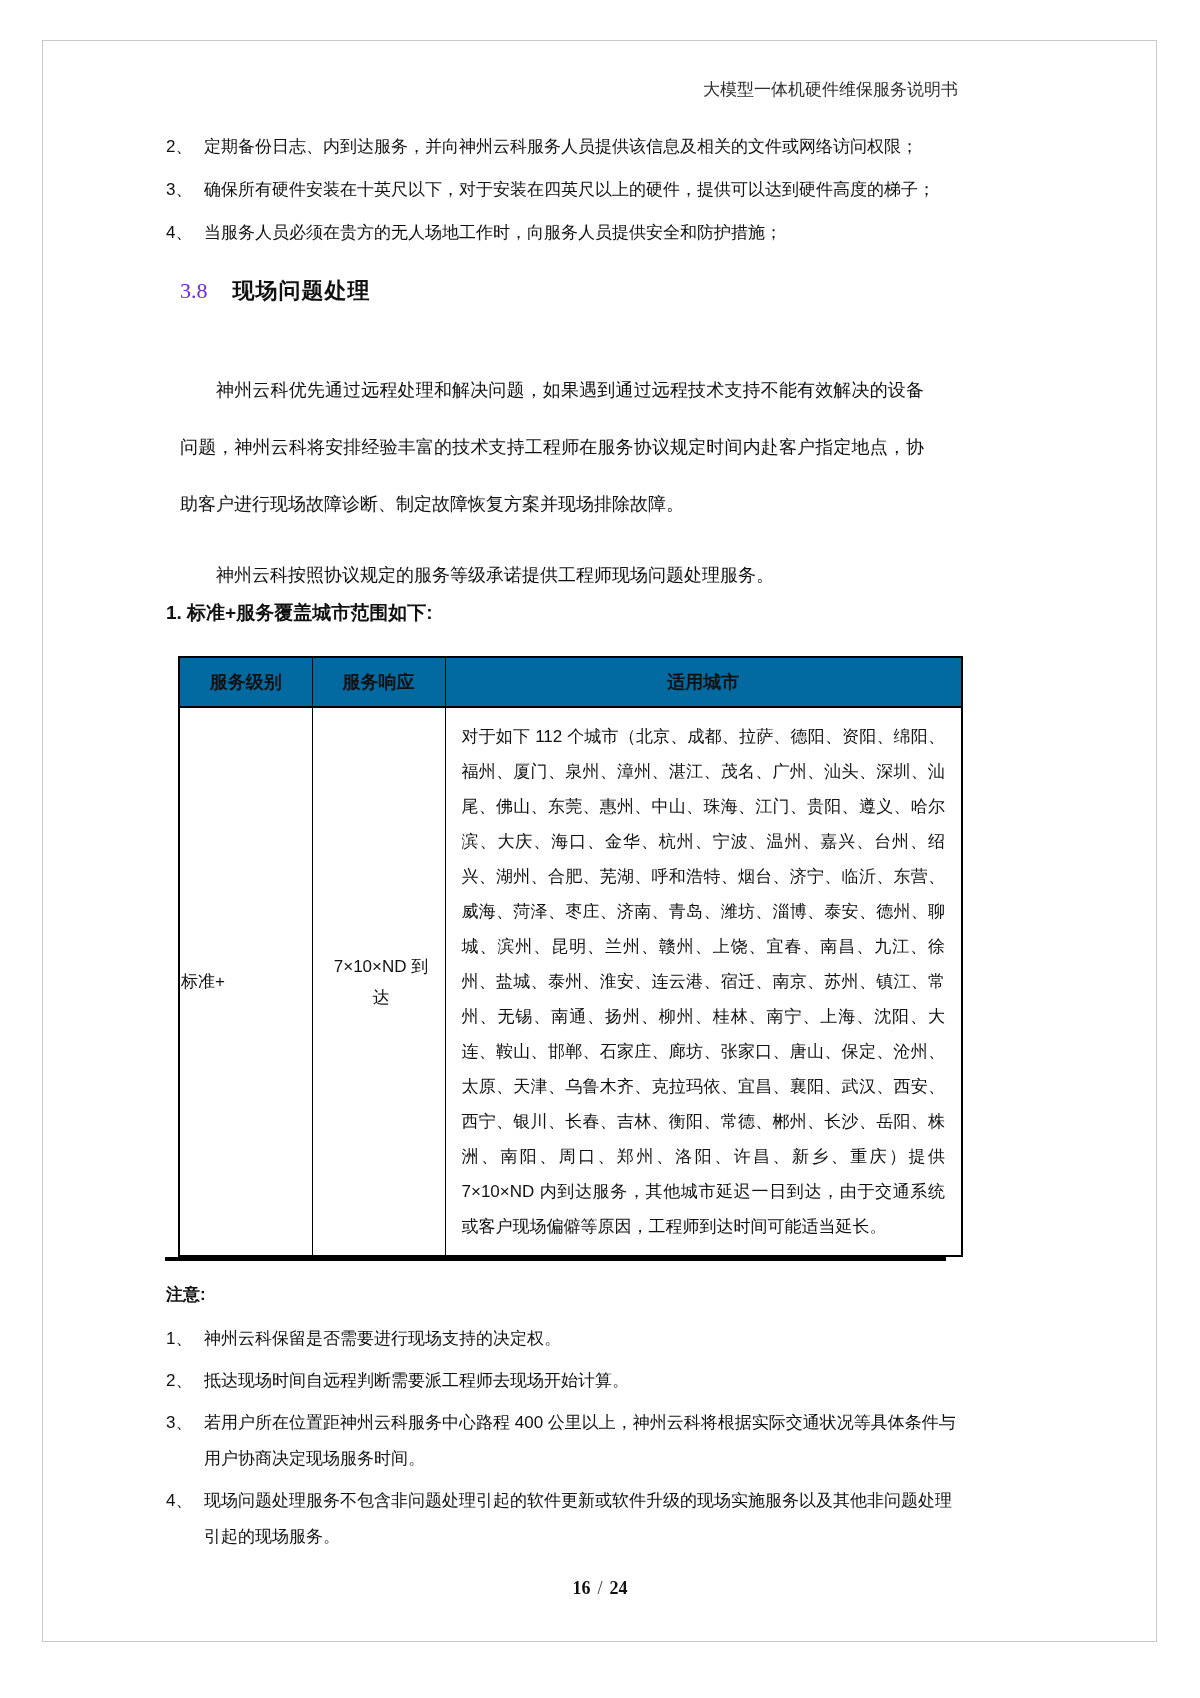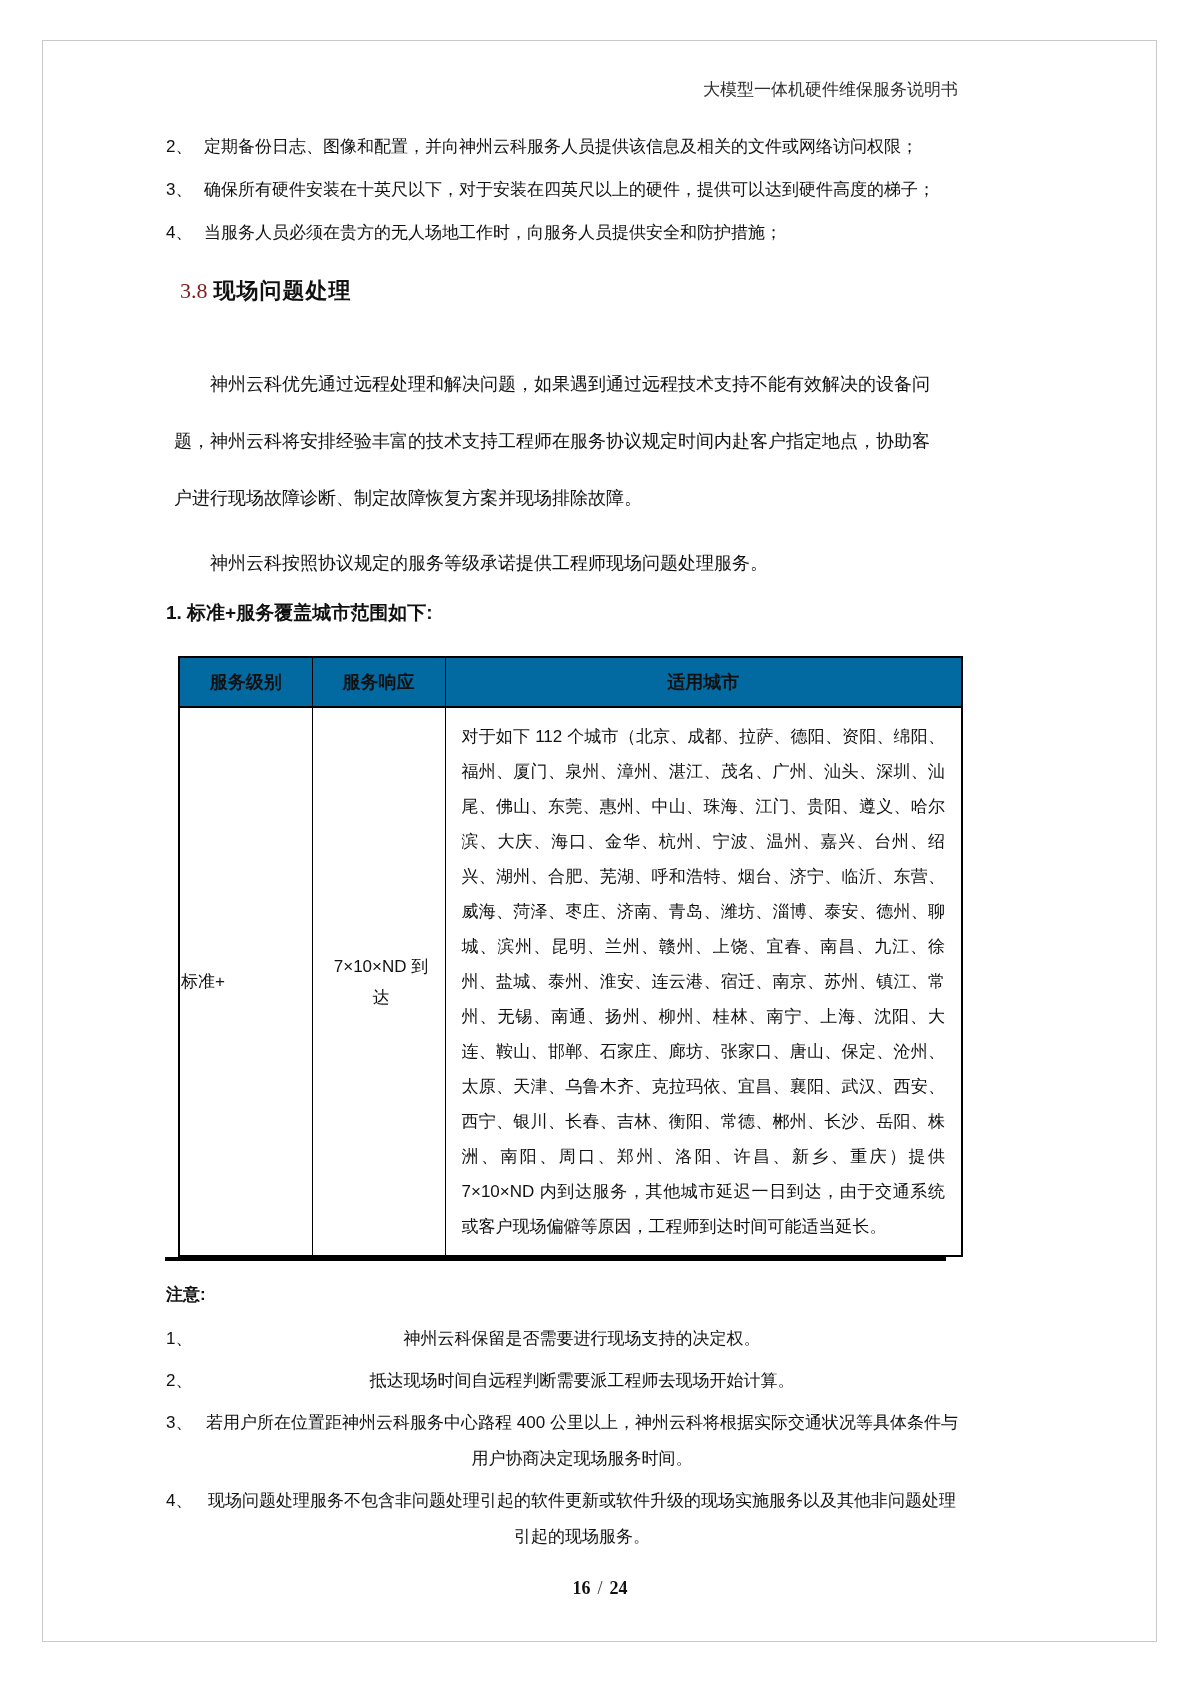--- a/index.html
+++ b/index.html
@@ -7,58 +7,58 @@
         font-family:"Liberation Sans",sans-serif;color:#111;overflow:hidden;}
   .page-border{position:absolute;left:42px;top:40px;width:1113px;height:1600px;
         border:1px solid #c9c9c9;pointer-events:none;}
   .header-title{position:absolute;top:78px;right:242px;font-size:17px;
         font-family:"Liberation Serif",serif;color:#2f2f2f;}
   .intro-list{position:absolute;top:132px;left:166px;width:778px;}
   .doc-li{display:flex;margin-bottom:13px;font-size:17px;line-height:30px;}
   .doc-li .num{flex:0 0 38px;}
   .doc-li .txt{flex:1;}
   .section-heading{position:absolute;top:276px;left:180px;white-space:nowrap;}
-  .sec-num{font-family:"Liberation Serif",serif;font-size:22px;color:#7f1d1d;margin-right:6px;}
+  .sec-num{font-family:"Liberation Serif",serif;font-size:22px;color:#6d28d9;margin-right:25px;}
   .sec-title{font-size:22px;font-weight:bold;letter-spacing:1px;}
   .paragraphs{position:absolute;top:348px;left:166px;width:772px;font-size:18px;
         line-height:57px;text-align:justify;}
-  .paragraphs p{margin:8px;text-indent:2em;}
+  .paragraphs p{margin:14px;text-indent:2em;}
   .subheading{position:absolute;top:600px;left:166px;font-size:19px;font-weight:bold;}
   .svc-table{position:absolute;top:656px;left:178px;width:783px;
         border-collapse:collapse;border:2px solid #000;table-layout:fixed;}
   .svc-table th{border:1px solid #000;border-bottom:2px solid #000;background:#0369a1;
         font-size:18px;font-weight:bold;height:46px;text-align:center;}
   .svc-table td{border:1px solid #000;font-size:17px;vertical-align:middle;}
   .svc-table td.level{text-align:left;}
   .svc-table td.response{text-align:center;padding-left:6px;}
   .svc-table td.response .resp-inner{width:96px;margin:0 auto;line-height:31px;}
   .svc-table td.cities{padding:11px 16px;line-height:35px;text-align:justify;vertical-align:top;}
   .rule{position:absolute;top:1257px;left:165px;width:781px;height:4px;background:#000;}
   .notes{position:absolute;top:1283px;left:166px;width:794px;}
   .notes-label{font-size:17px;font-weight:bold;margin-bottom:14px;line-height:24px;}
   .note-li{display:flex;font-size:17px;line-height:36px;margin-bottom:6px;}
   .note-li .num{flex:0 0 38px;}
-  .note-li .txt{flex:1;text-align:center;}
+  .note-li .txt{flex:1;}
   .footer{position:absolute;top:1578px;left:0;width:100%;text-align:center;
         font-family:"Liberation Serif",serif;font-size:18px;color:#111;}
   .footer .pg{font-weight:bold;}
   .footer .sep{margin:0 7px;color:#333;font-weight:normal;}
 </style>
 </head>
 <body>
 
 <div class="page">
   <div class="page-border"></div>
 
   <div class="header-title">大模型一体机硬件维保服务说明书</div>
 
   <div class="intro-list">
     <div class="doc-li">
       <span class="num">2、</span>
-      <span class="txt">定期备份日志、图像和配置，并向神州云科服务人员提供该信息及相关的文件或网络访问权限；</span>
+      <span class="txt">定期备份日志、内到达服务，并向神州云科服务人员提供该信息及相关的文件或网络访问权限；</span>
     </div>
     <div class="doc-li">
       <span class="num">3、</span>
       <span class="txt">确保所有硬件安装在十英尺以下，对于安装在四英尺以上的硬件，提供可以达到硬件高度的梯子；</span>
     </div>
     <div class="doc-li">
       <span class="num">4、</span>
       <span class="txt">当服务人员必须在贵方的无人场地工作时，向服务人员提供安全和防护措施；</span>
     </div>
   </div>

